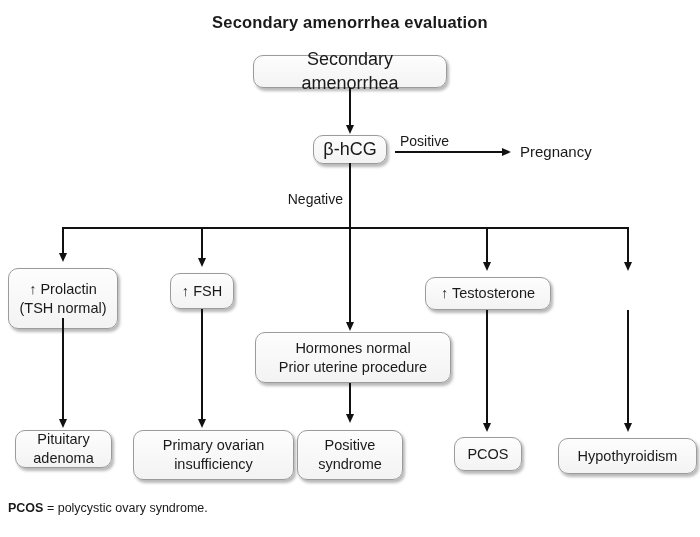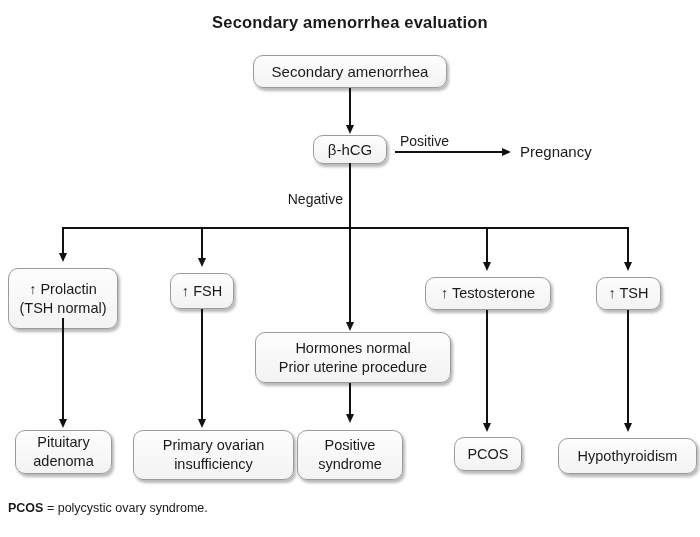--- a/index.html
+++ b/index.html
@@ -13,21 +13,21 @@
   }
   .node{
     position:absolute;box-sizing:border-box;
     border:1px solid #9b9b9b;border-radius:10px;
     background:linear-gradient(180deg,#fdfdfd 0%,#f3f3f3 100%);
     box-shadow:2px 2.5px 3px rgba(0,0,0,0.28);
     display:flex;align-items:center;justify-content:center;
     text-align:center;font-size:14.5px;line-height:1.28;white-space:pre-line;
     padding:2px 6px;
   }
-  .node.big{font-size:15px;}
+  .node.big{font-size:18px;}
   .vline{position:absolute;width:1.5px;background:#111;}
   .hline{position:absolute;height:1.5px;background:#111;}
   .arr-down{position:absolute;width:0;height:0;
     border-left:4px solid transparent;border-right:4px solid transparent;
     border-top:9px solid #111;}
   .arr-right{position:absolute;width:0;height:0;
     border-top:4px solid transparent;border-bottom:4px solid transparent;
     border-left:9px solid #111;}
   .lbl{position:absolute;font-size:14px;white-space:nowrap;}
   .endpoint-text{position:absolute;font-size:15px;white-space:nowrap;}
@@ -51,23 +51,22 @@
   <div class="node" style="left:8px;top:268px;width:110px;height:61px;">↑ Prolactin
 (TSH normal)</div>
 
   <div class="node" style="left:170px;top:273px;width:64px;height:36px;">↑ FSH</div>
 
   <div class="node" style="left:255px;top:332px;width:196px;height:51px;">Hormones normal
 Prior uterine procedure</div>
 
   <div class="node" style="left:425px;top:277px;width:126px;height:33px;">↑ Testosterone</div>
 
-  <div class="node" style="left:596px;top:277px;width:65px;height:33px;">↑ TSH</div>
 
-  <div class="node" style="left:15px;top:430px;width:97px;height:44px;">Pituitary
+  <div class="node" style="left:15px;top:430px;width:97px;height:38px;">Pituitary
 adenoma</div>
 
   <div class="node" style="left:133px;top:430px;width:161px;height:50px;">Primary ovarian
 insufficiency</div>
 
   <div class="node" style="left:297px;top:430px;width:106px;height:50px;">Positive
 syndrome</div>
 
   <div class="node" style="left:454px;top:437px;width:68px;height:34px;">PCOS</div>
 

